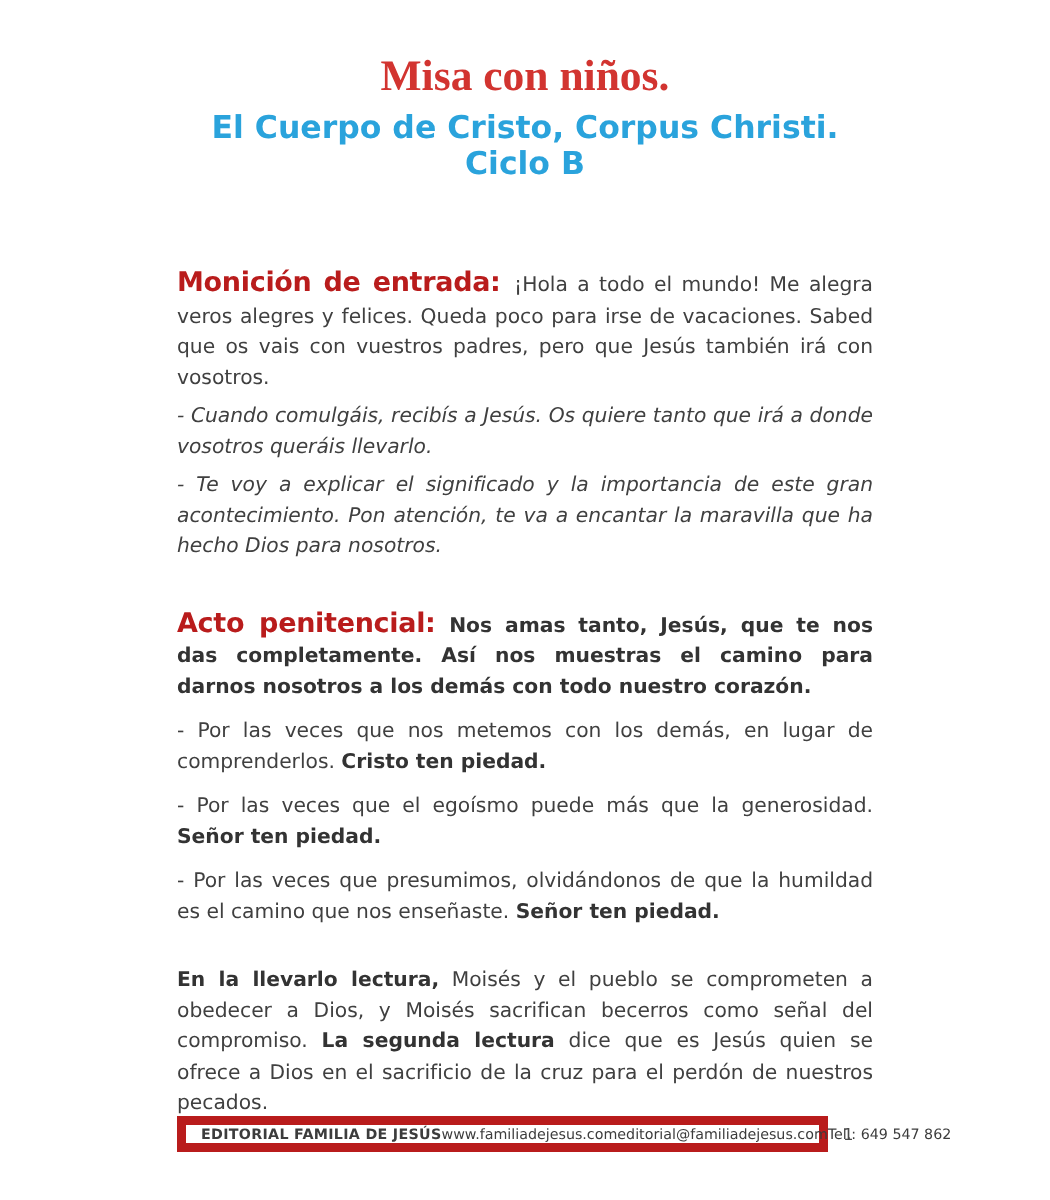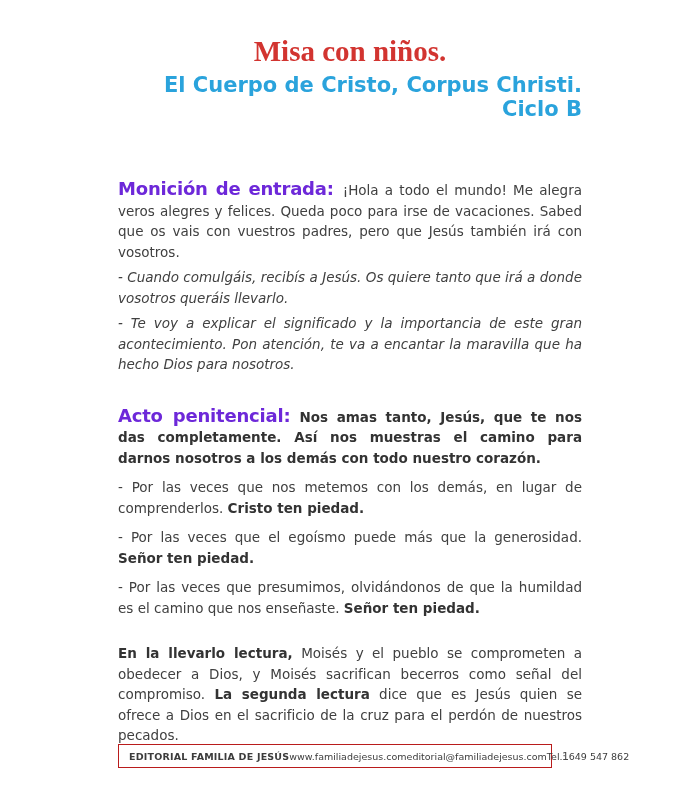--- a/index.html
+++ b/index.html
@@ -18,32 +18,32 @@
     margin: 0;
     text-align: center;
     font-family: "Liberation Serif", serif;
     font-weight: bold;
     font-size: 29px;
     line-height: 1.1;
     color: #d23430;
   }
   .doc-subtitle {
     margin: 5px 0 0 0;
-    text-align: right;
+    text-align: center;
     font-weight: bold;
     font-size: 21px;
     line-height: 1.15;
     color: #2aa3dc;
   }
   .section { margin-top: 0; }
   .section-1 { margin-top: 58px; }
   .section-2 { margin-top: 31px; }
   .section-3 { margin-top: 25px; }
   .sec-heading {
-    color: #6d28d9;
+    color: #b91c1c;
     font-weight: bold;
     font-size: 18px;
     letter-spacing: -0.2px;
   }
   .sec-heading.inline { margin-right: 9px; }
   .sec-heading.block {
     display: block;
     margin: 0 0 10px 0;
   }
   .para {
@@ -55,21 +55,21 @@
   }
   .para.gap-s { margin-top: 5px; font-style: italic; }
   .para.gap-m { margin-top: 9px; }
   .para .b, .bold-intro { font-weight: bold; color: #333333; }
   .footer-box {
     position: absolute;
     left: 118px;
     top: 744px;
     width: 434px;
     height: 24px;
-    border: 1px solid #b91c1c;
+    border: 6px solid #b91c1c;
     box-sizing: border-box;
     display: flex;
     align-items: center;
     justify-content: space-between;
     padding: 0 10px;
     font-size: 9.5px;
     color: #3c3c3c;
     white-space: nowrap;
   }
   .footer-box .publisher { font-weight: bold; letter-spacing: 0.2px; }

